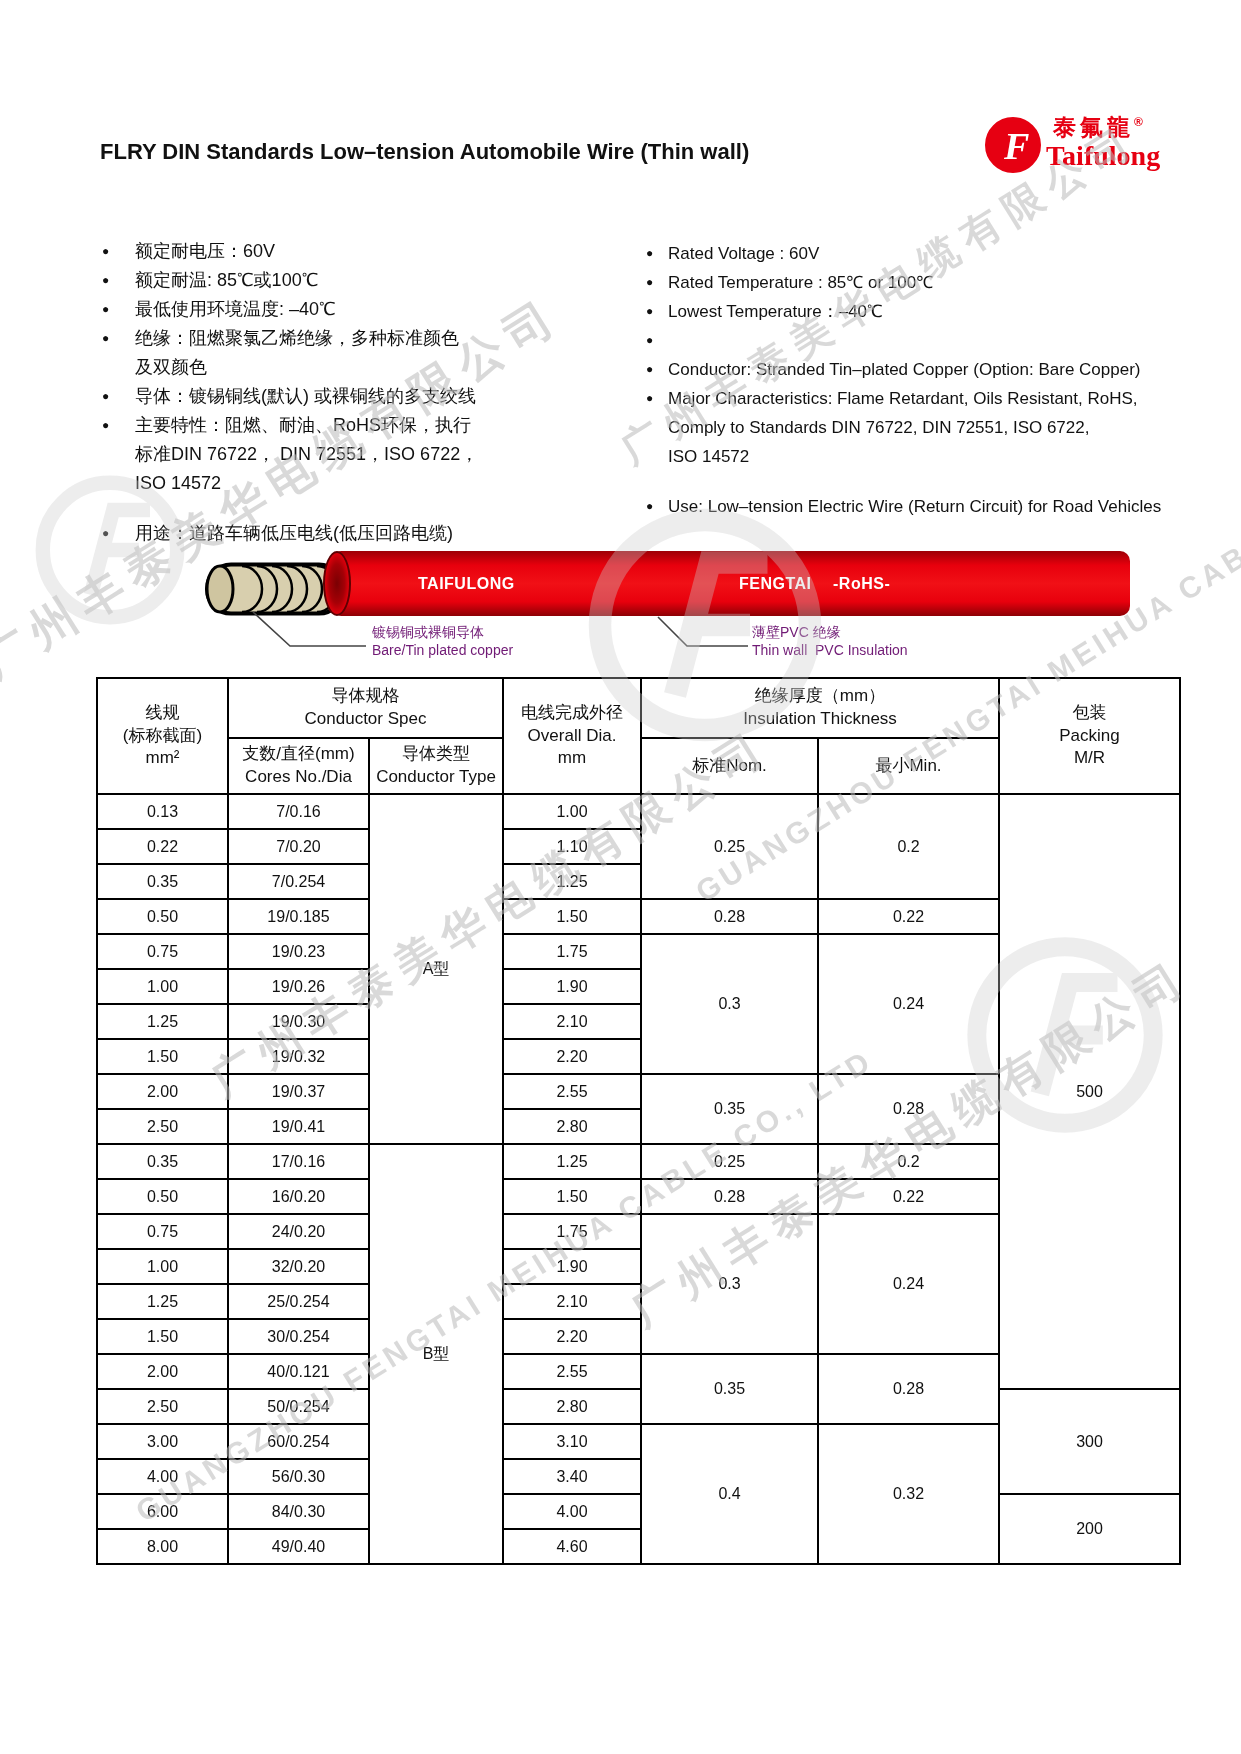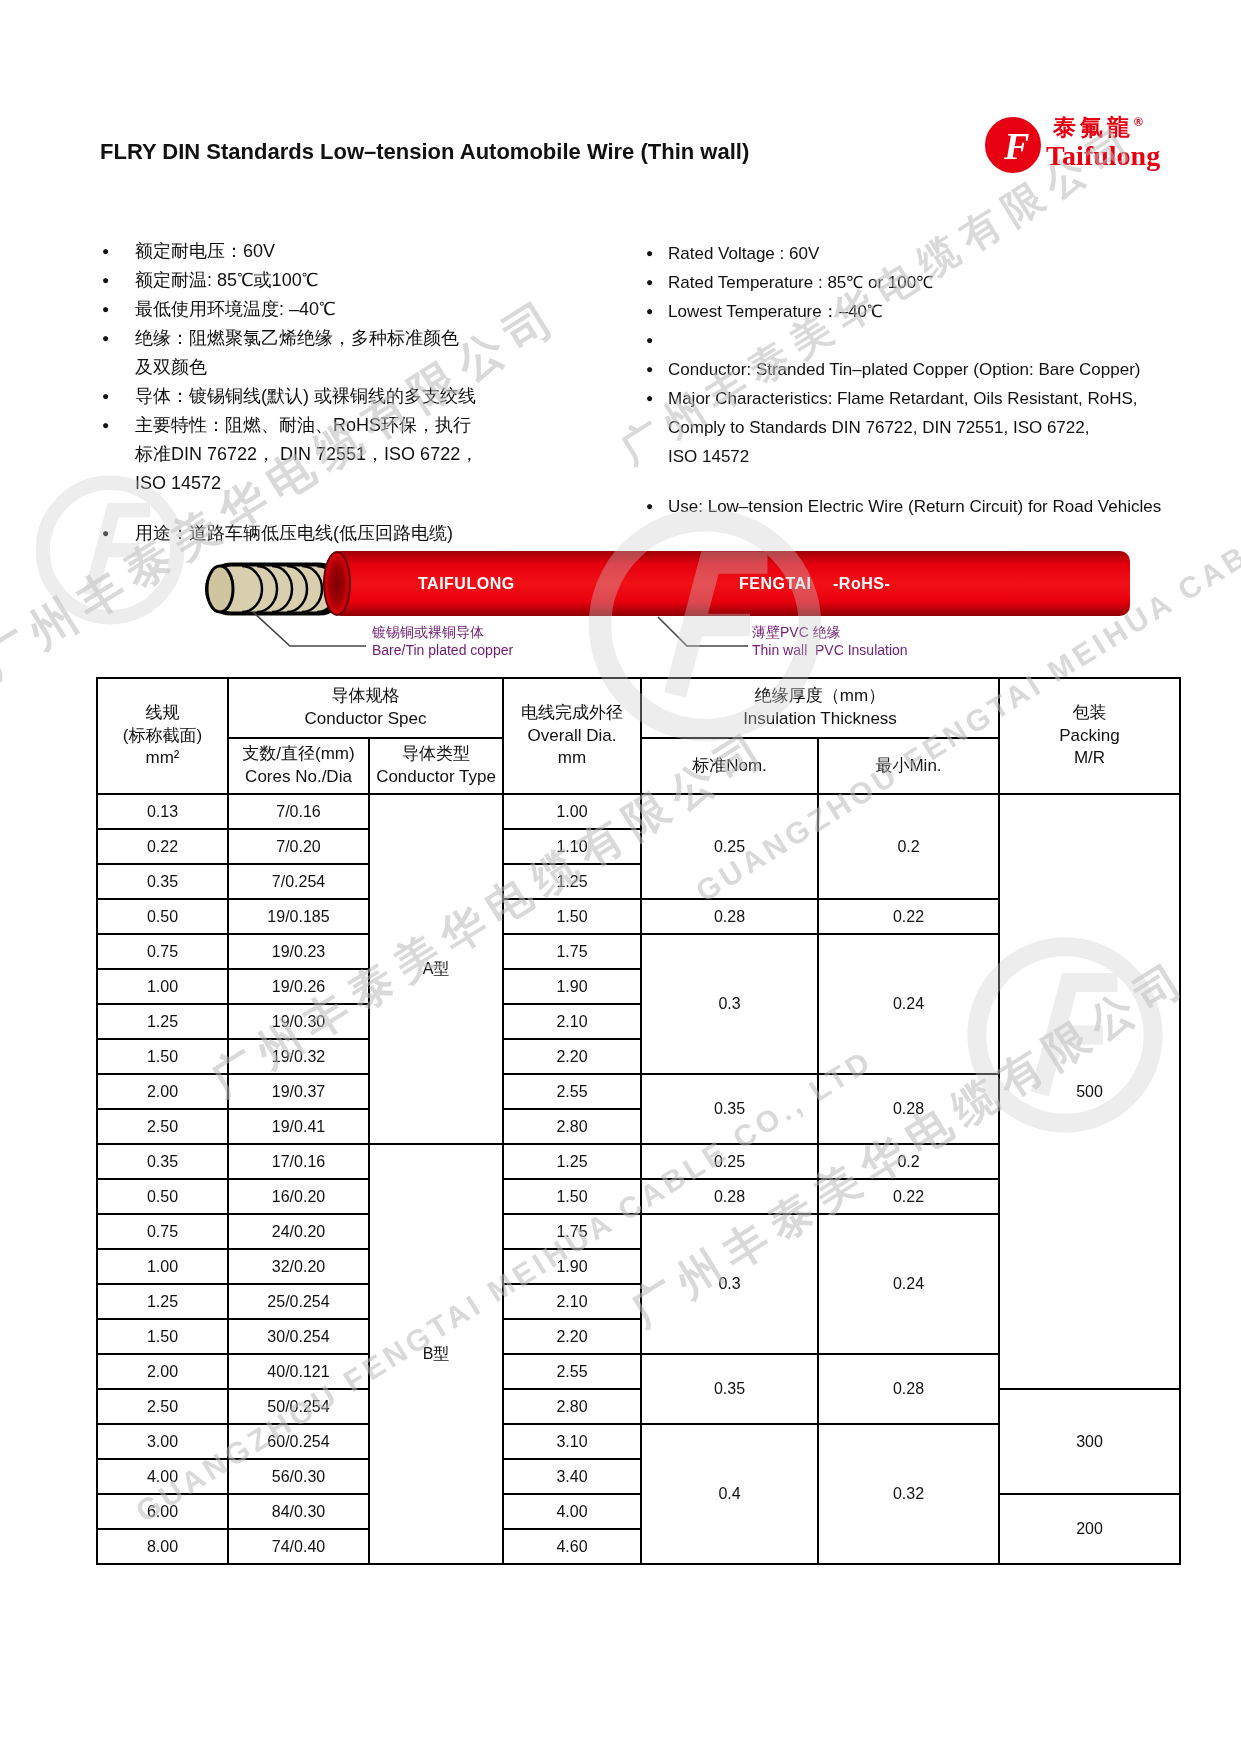--- a/index.html
+++ b/index.html
@@ -546,21 +546,21 @@
           </td>
           <td rowspan="2">
             <div>200</div>
           </td>
         </tr>
         <tr>
           <td>
             <div>8.00</div>
           </td>
           <td>
-            <div>74/0.40</div>
+            <div>49/0.40</div>
           </td>
           <td>
             <div>4.60</div>
           </td>
         </tr>
       </tbody>
     </table>
 
 </div>
 

